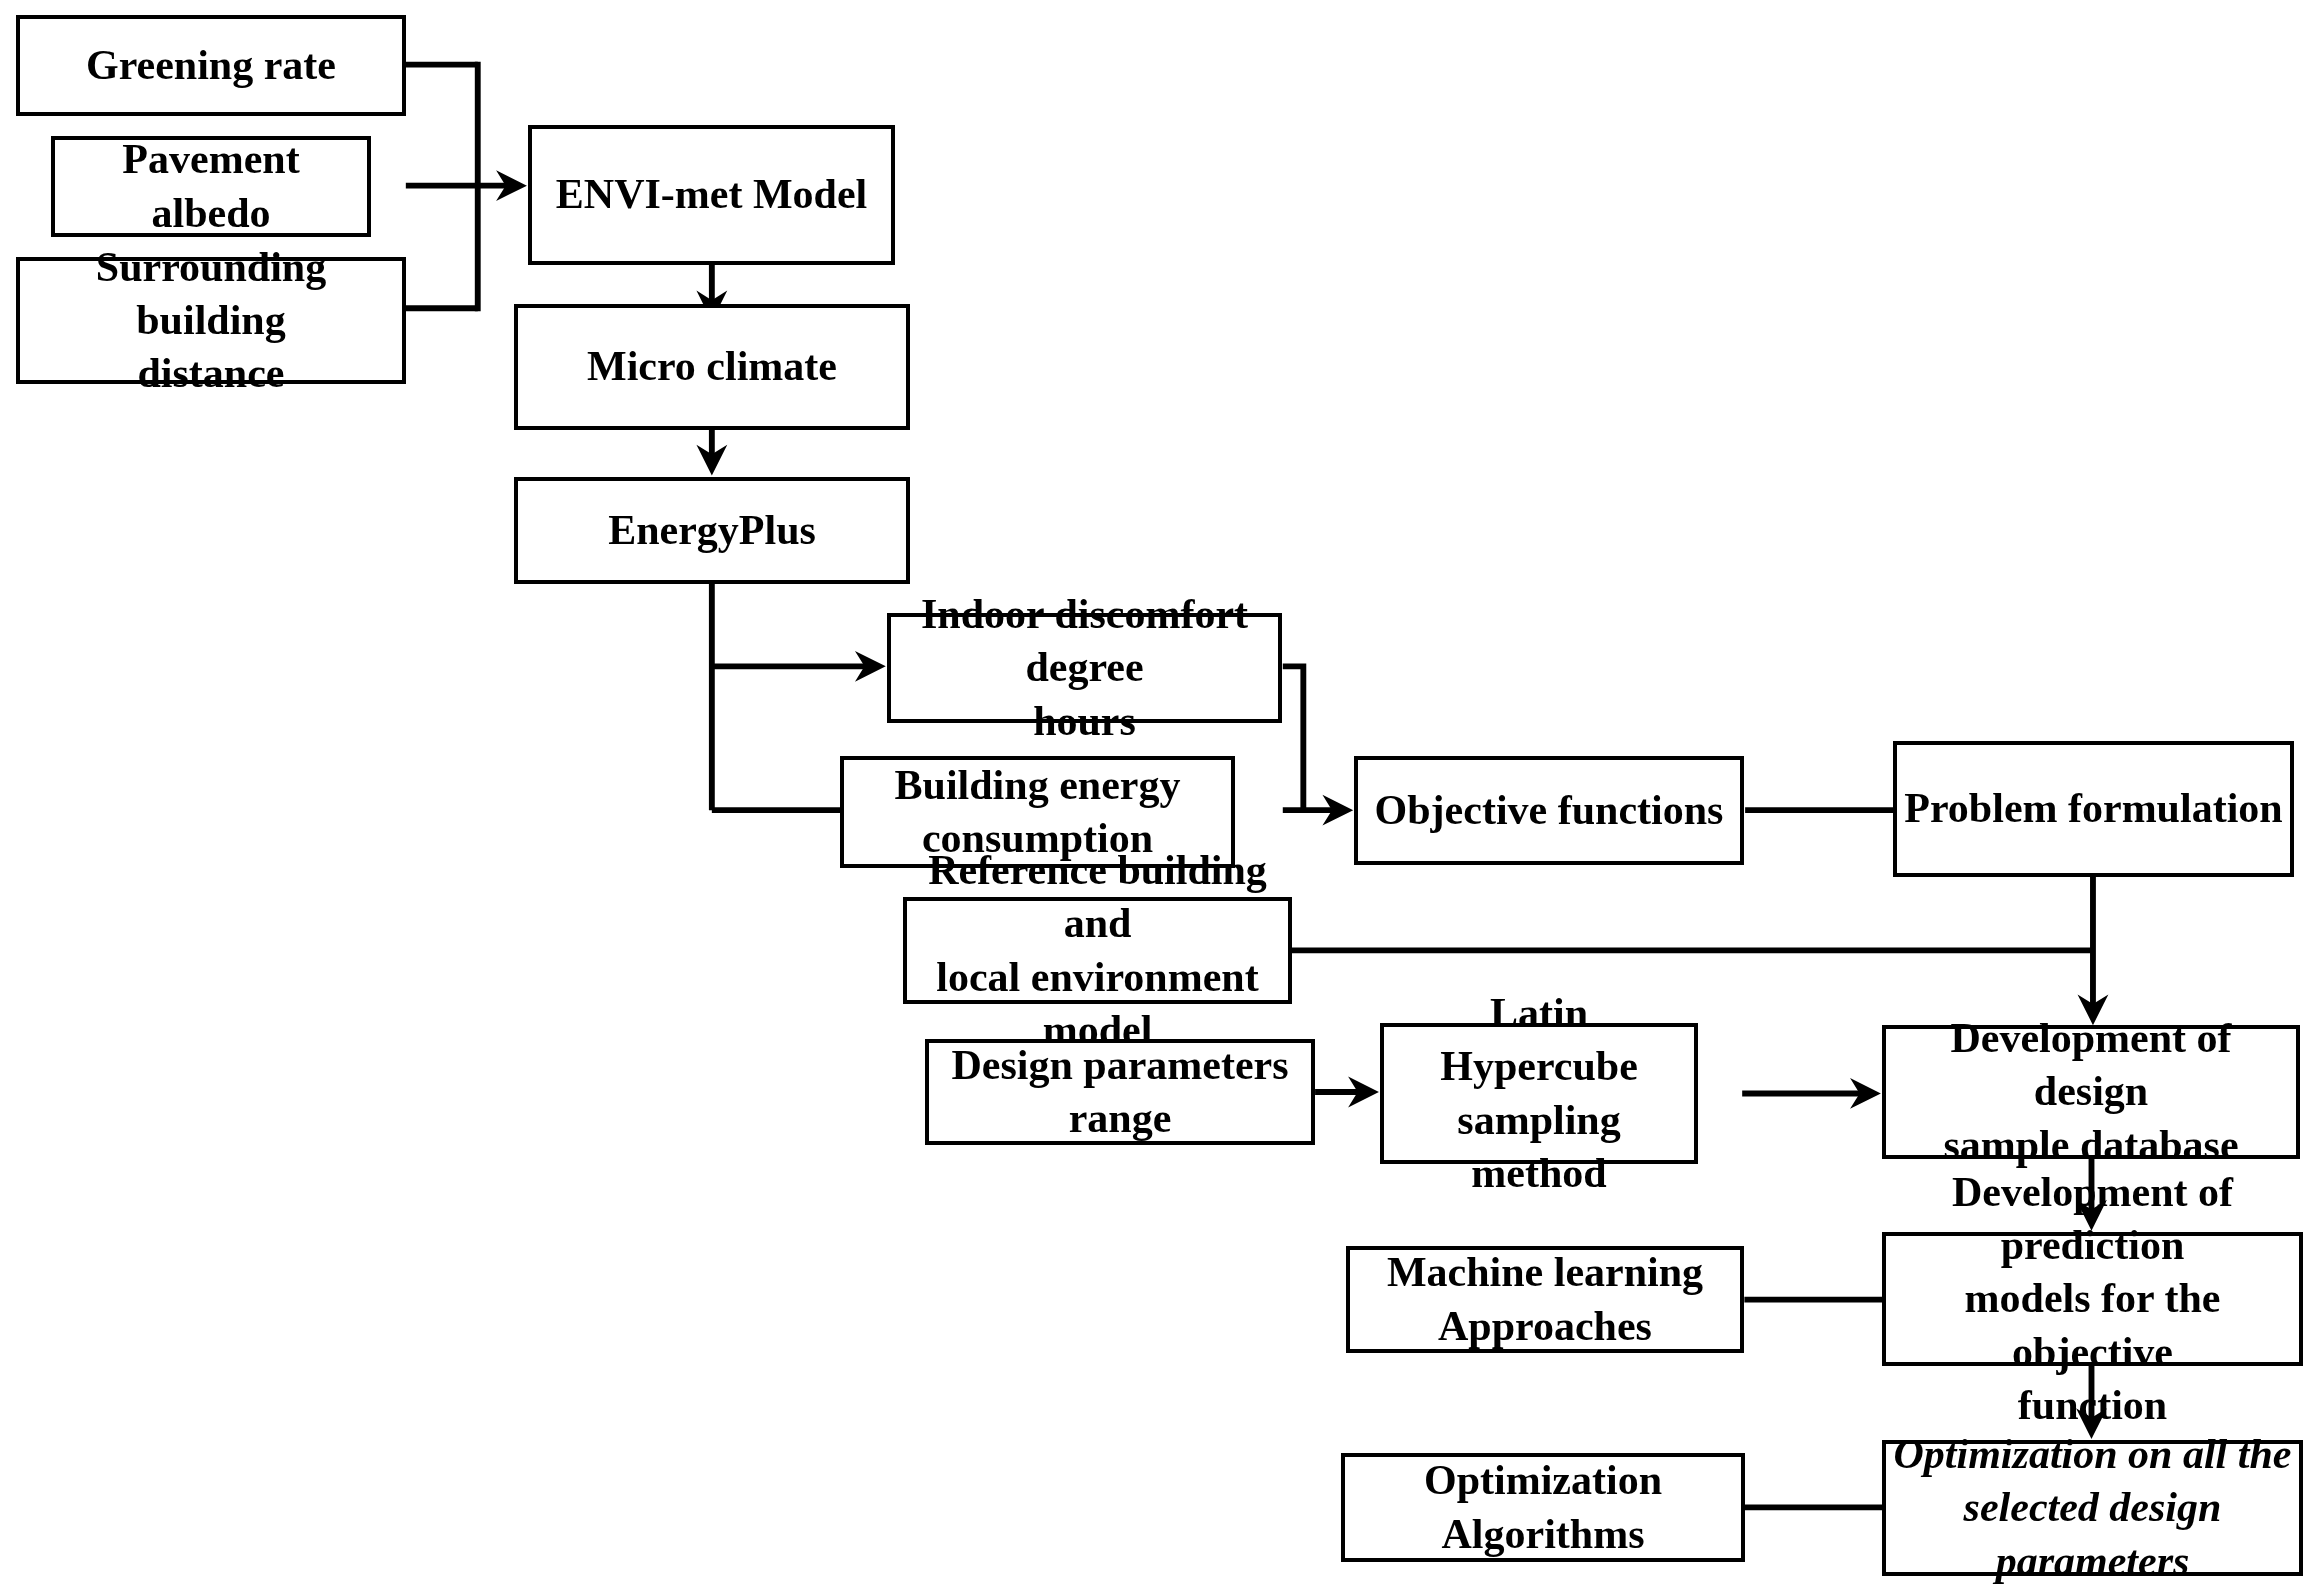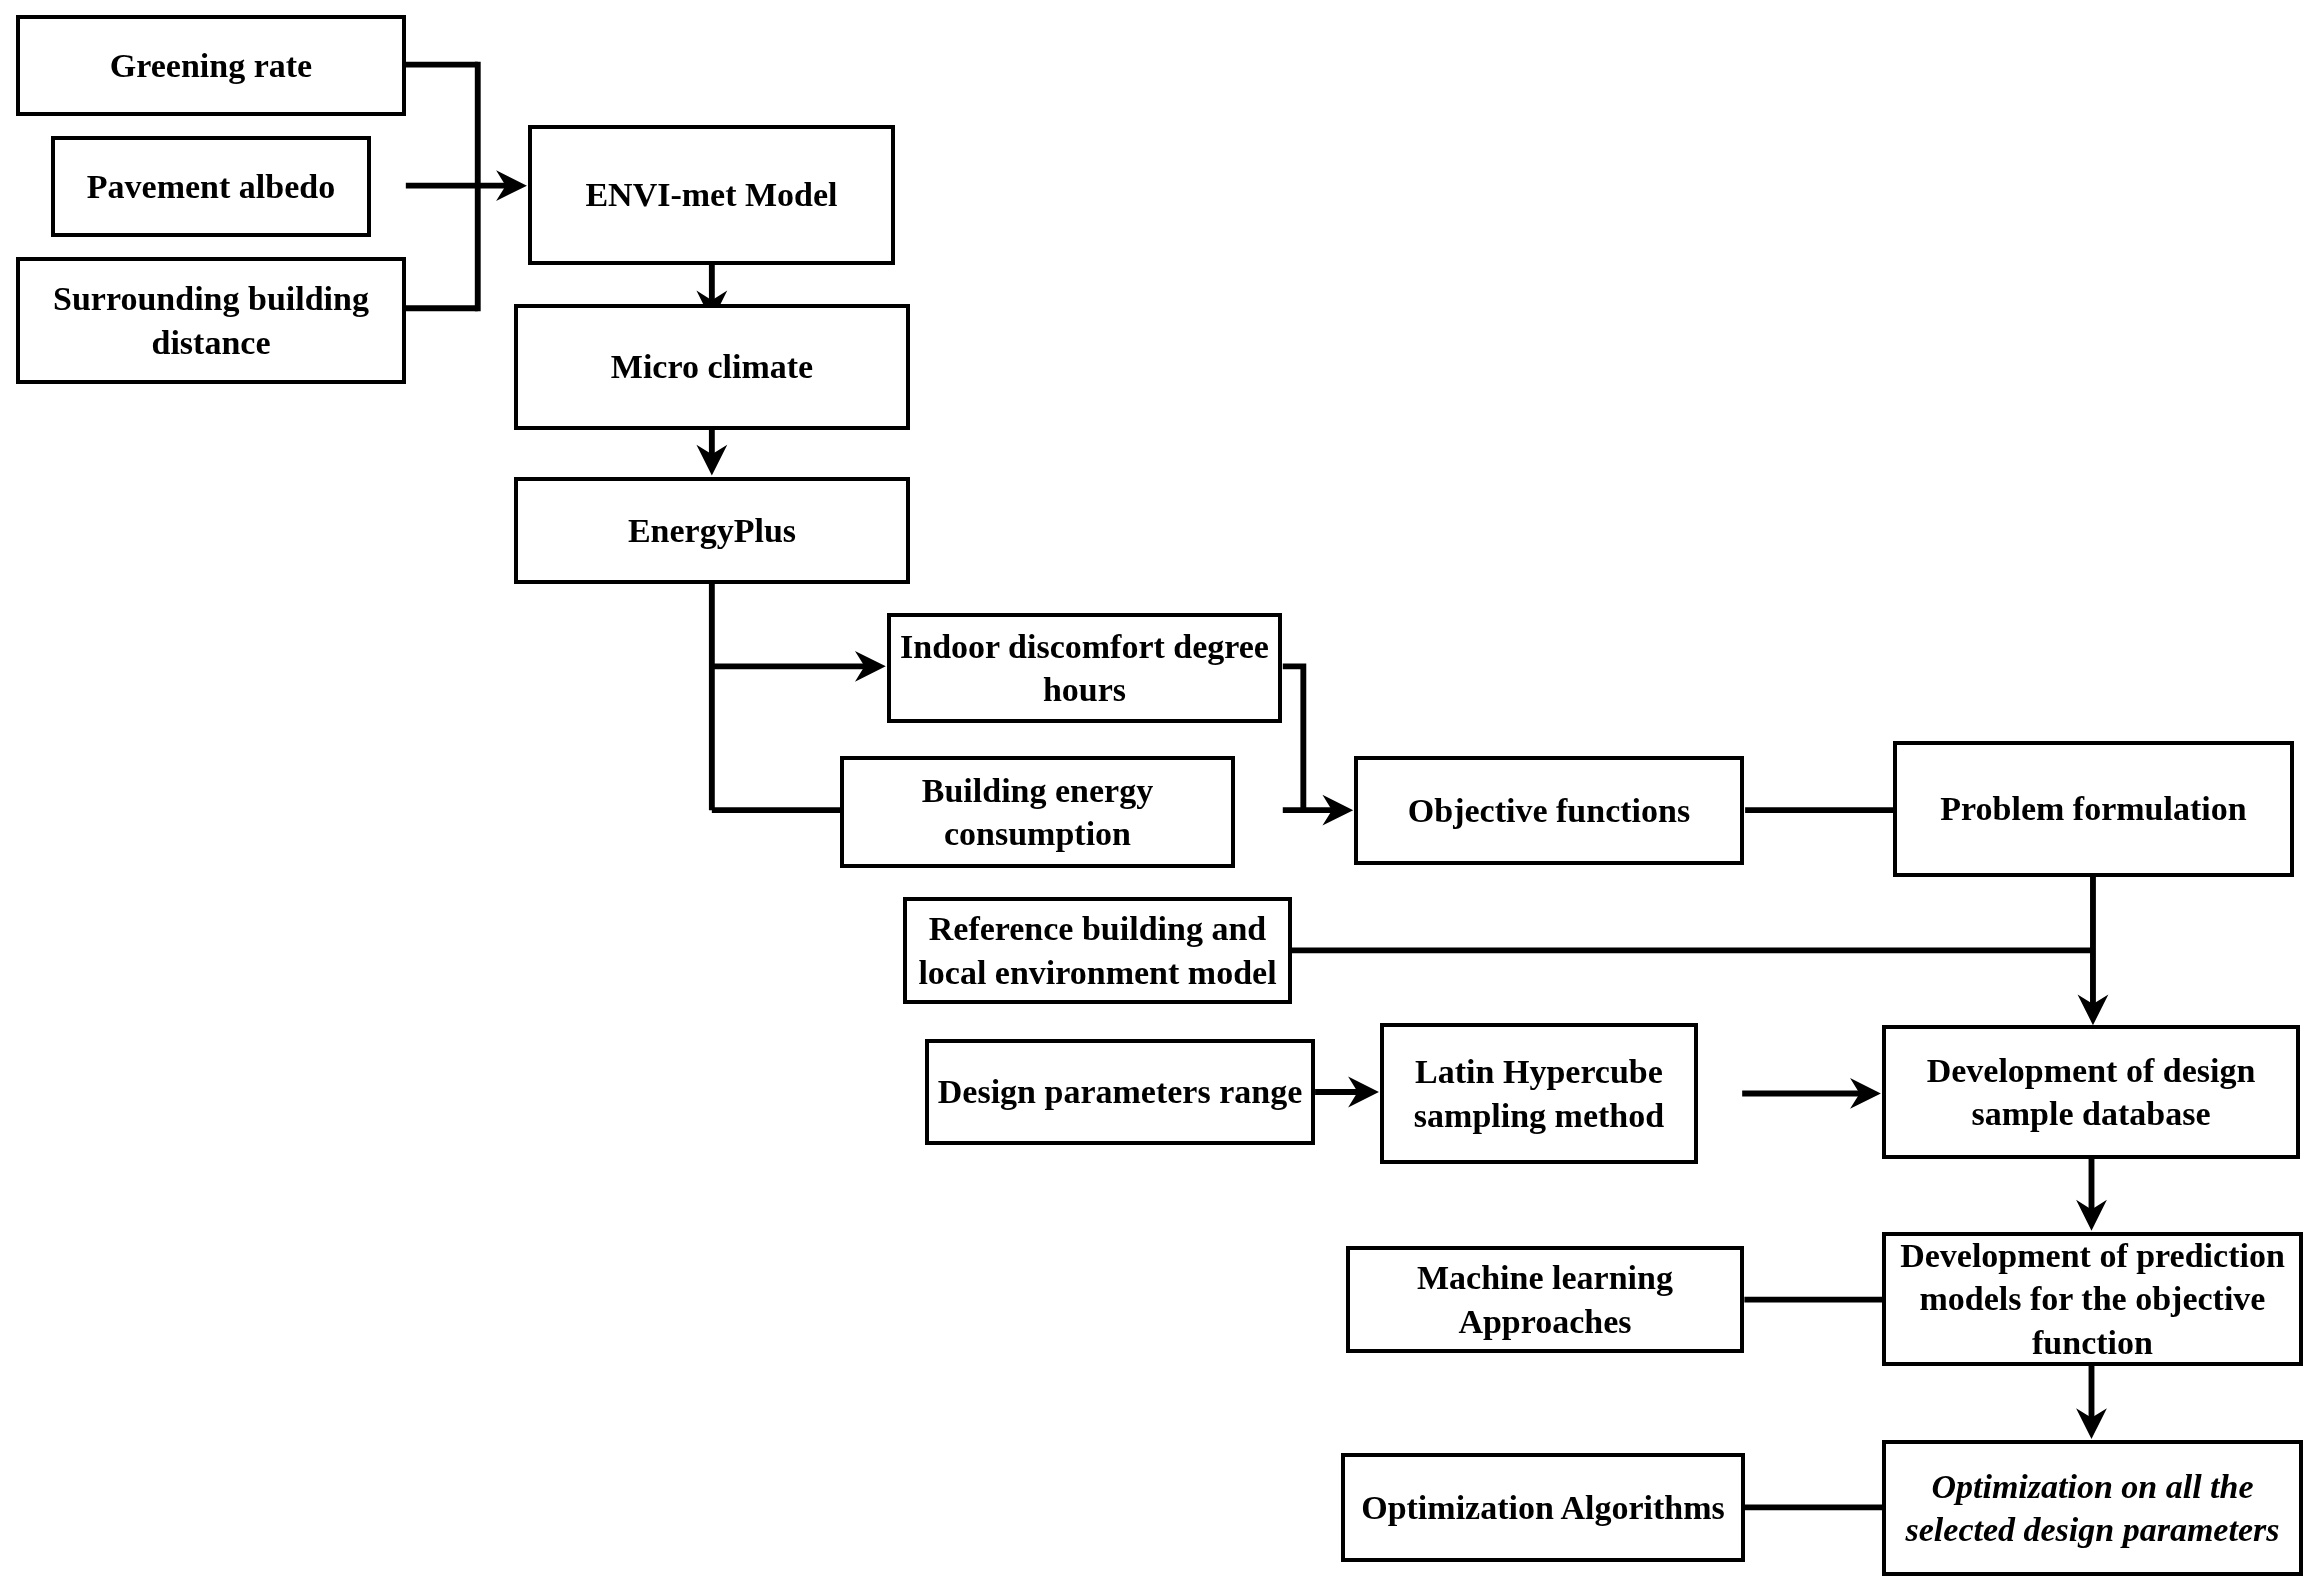--- a/index.html
+++ b/index.html
@@ -24,21 +24,21 @@
   .node {
     position: absolute;
     box-sizing: border-box;
     border: 4.4px solid #000000;
     background: #ffffff;
     display: flex;
     align-items: center;
     justify-content: center;
     text-align: center;
     font-weight: bold;
-    font-size: 34px;
+    font-size: 42px;
     line-height: 1.27;
     color: #000000;
     white-space: pre-line;
     padding: 2.9px 7.3px;
   }
   .wire {
     stroke: #000000;
     stroke-width: 8;
     fill: none;
   }

